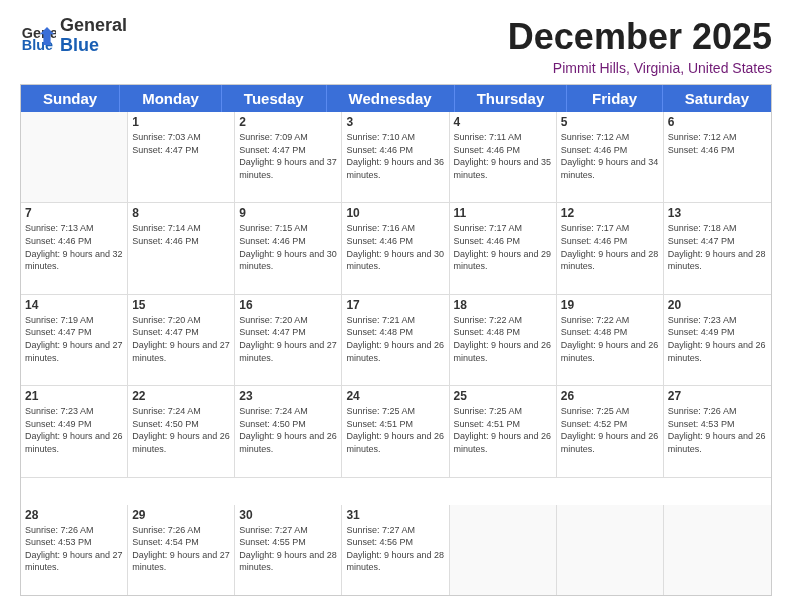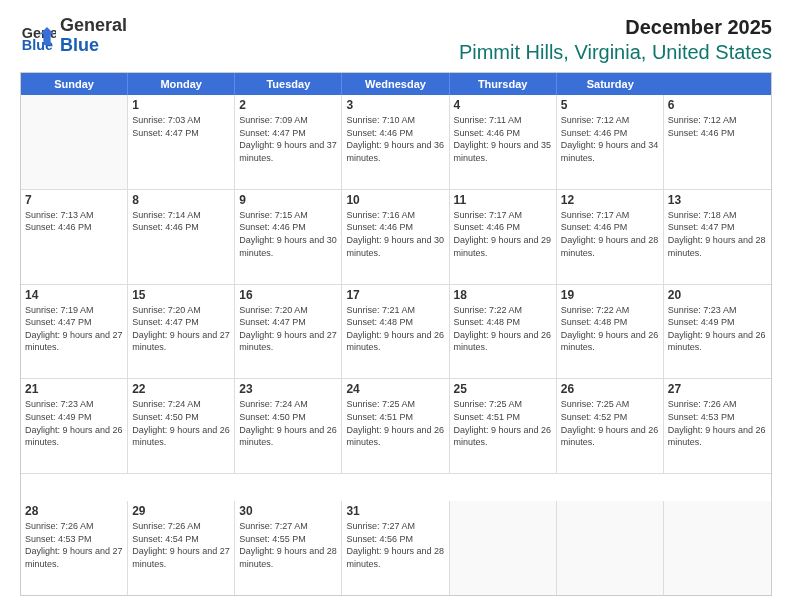--- a/index.html
+++ b/index.html
@@ -36,43 +36,43 @@
     }
     .logo-text .blue { color: #1a5fb4; }
     .logo-icon {
       width: 36px;
       height: 36px;
     }
     .title-block {
       text-align: right;
     }
     .month-title {
-      font-size: 20px;
+      font-size: 36px;
       font-weight: bold;
       color: #222;
     }
     .location {
-      font-size: 20px;
-      color: #0f766e;
+      font-size: 14px;
+      color: #701a75;
       margin-top: 2px;
     }
     .calendar {
       flex: 1;
       display: flex;
       flex-direction: column;
       border: 1px solid #ccc;
     }
     .cal-header {
       display: grid;
       grid-template-columns: repeat(7, 1fr);
       background: #3a6fd8;
     }
     .cal-header-cell {
       color: #fff;
-      font-size: 11px;
+      font-size: 15px;
       font-weight: bold;
       padding: 5px 22px;
       text-align: center;
       border-right: 1px solid #5a8af0;
     }
     .cal-header-cell:last-child { border-right: none; }
     .cal-body {
       display: flex;
       flex-direction: column;
       flex: 1;
@@ -131,20 +131,21 @@
     </div>
   </div>
 
   <div class="calendar">
     <div class="cal-header">
     <div class="cal-header-cell">Sunday</div>
         <div class="cal-header-cell">Monday</div>
         <div class="cal-header-cell">Tuesday</div>
         <div class="cal-header-cell">Wednesday</div>
         <div class="cal-header-cell">Thursday</div>
+        <div class="cal-header-cell">Friday</div>
         <div class="cal-header-cell">Saturday</div>
       </div>
     <div class="cal-body">
     <div class="cal-row">
           <div class="cal-cell empty"></div>
           <div class="cal-cell">
           <span class="day-num">1</span>
           <div class="cell-info">
             <div>Sunrise: 7:03 AM</div>
             <div>Sunset: 4:47 PM</div>
@@ -189,20 +190,21 @@
             <div>Sunset: 4:46 PM</div>
           </div>
         </div>
         </div>
         <div class="cal-row">
           <div class="cal-cell">
           <span class="day-num">7</span>
           <div class="cell-info">
             <div>Sunrise: 7:13 AM</div>
             <div>Sunset: 4:46 PM</div>
+            <div>Daylight: 9 hours and 32 minutes.</div>
           </div>
         </div>
           <div class="cal-cell">
           <span class="day-num">8</span>
           <div class="cell-info">
             <div>Sunrise: 7:14 AM</div>
             <div>Sunset: 4:46 PM</div>
           </div>
         </div>
           <div class="cal-cell">

